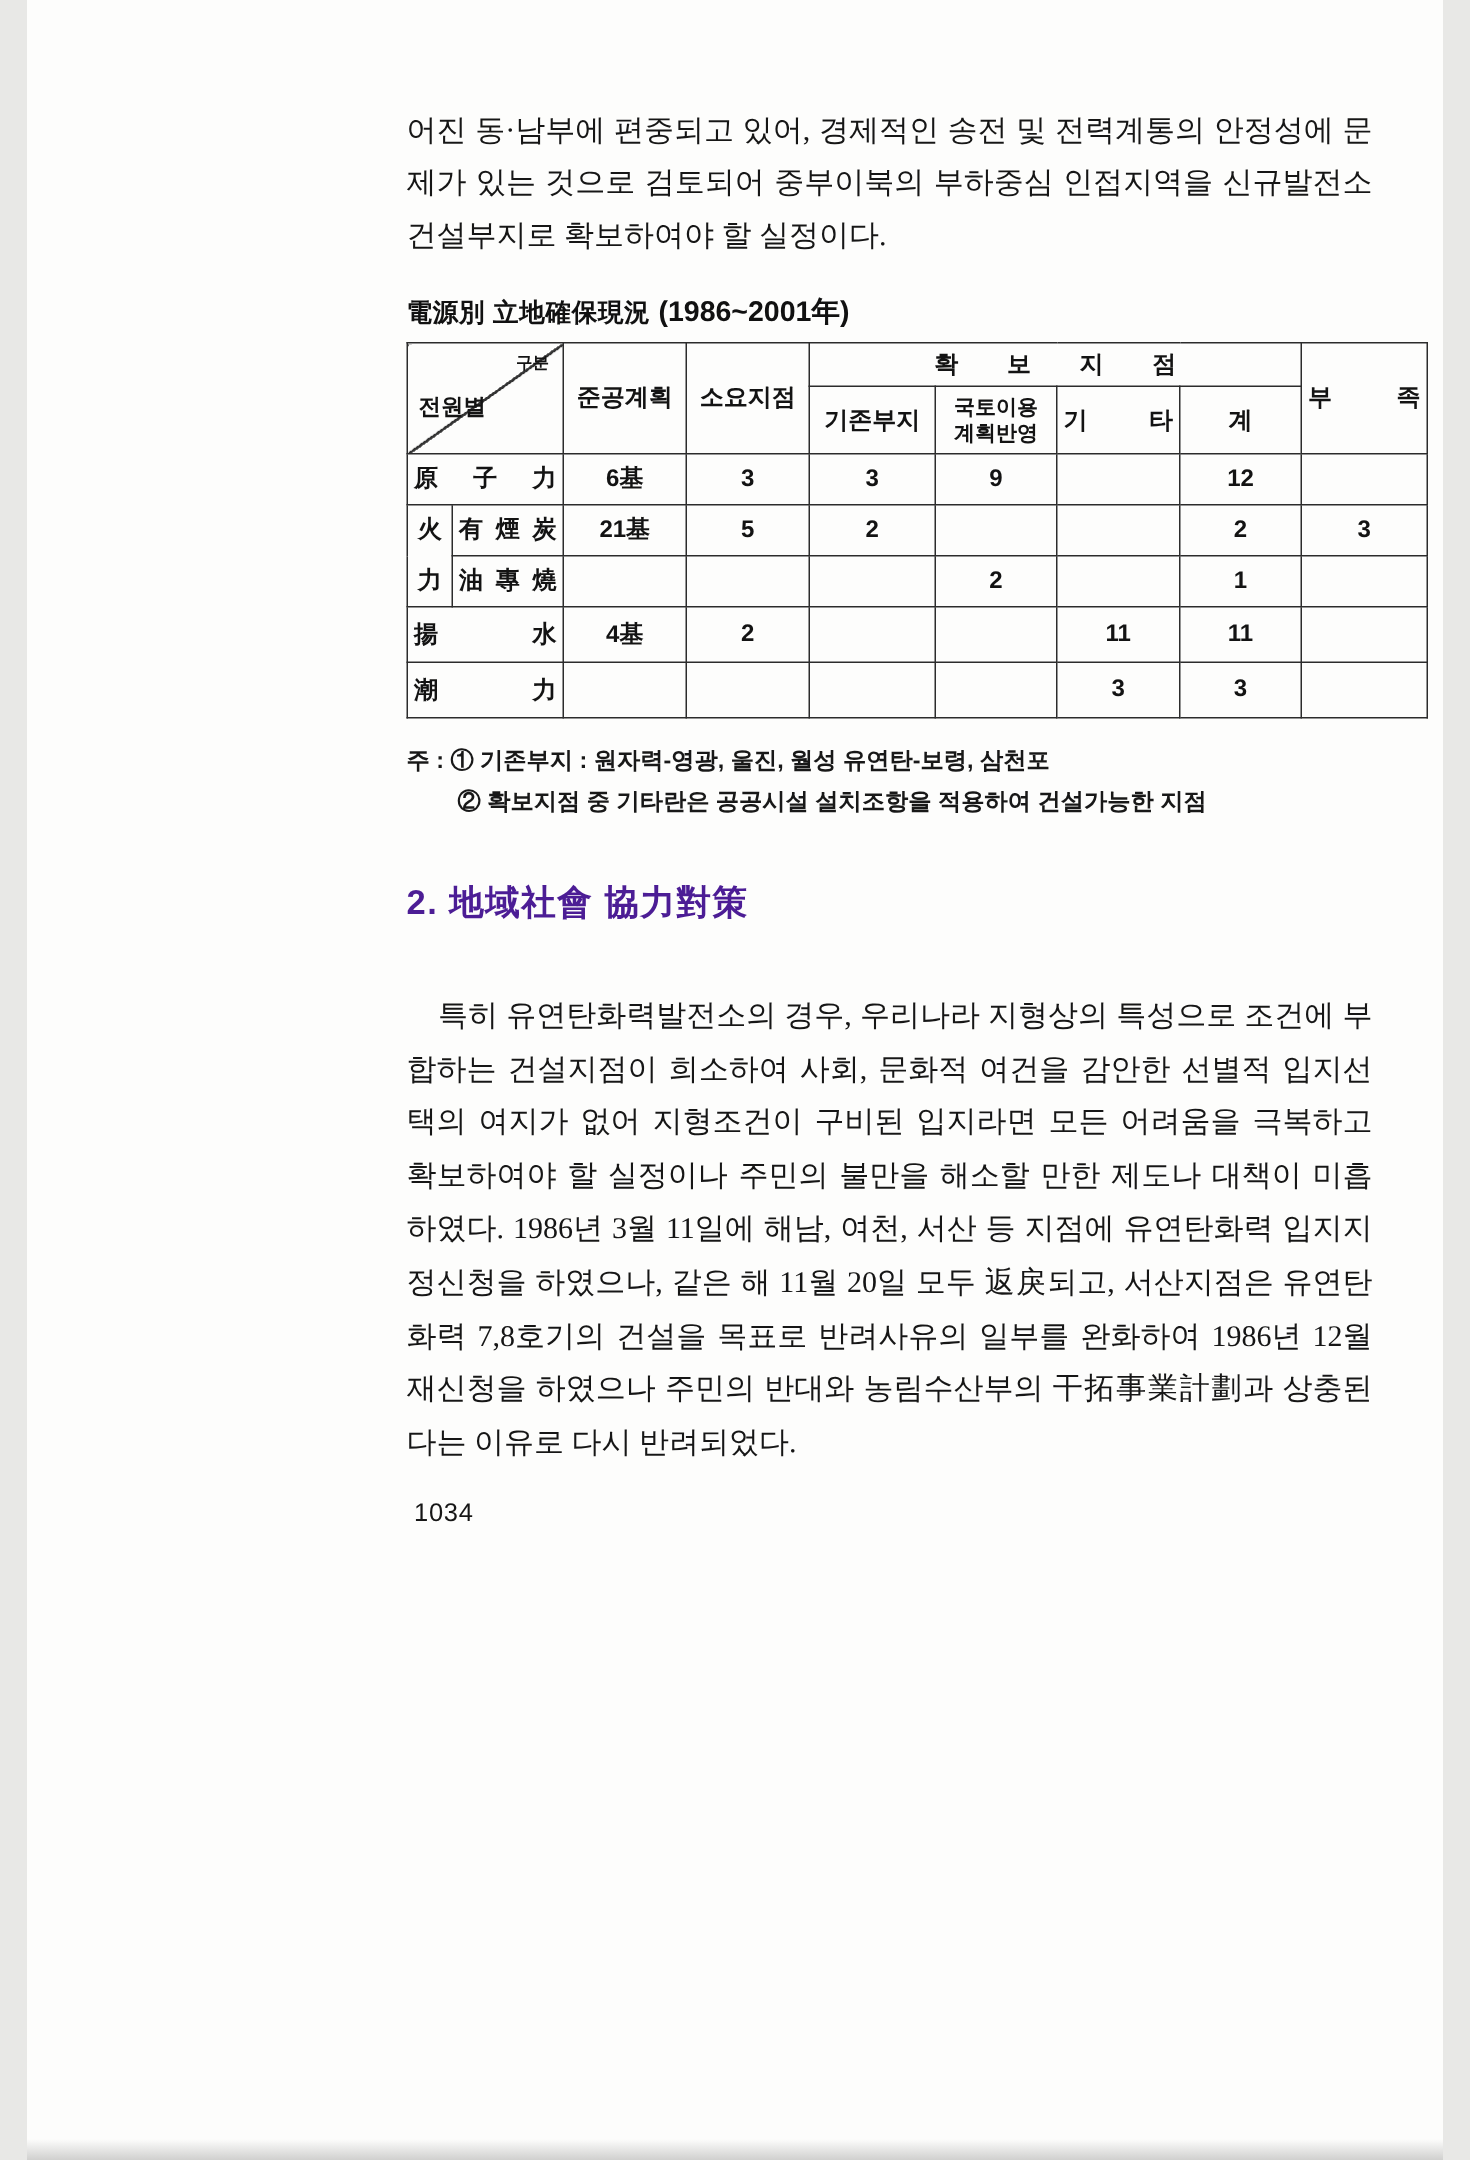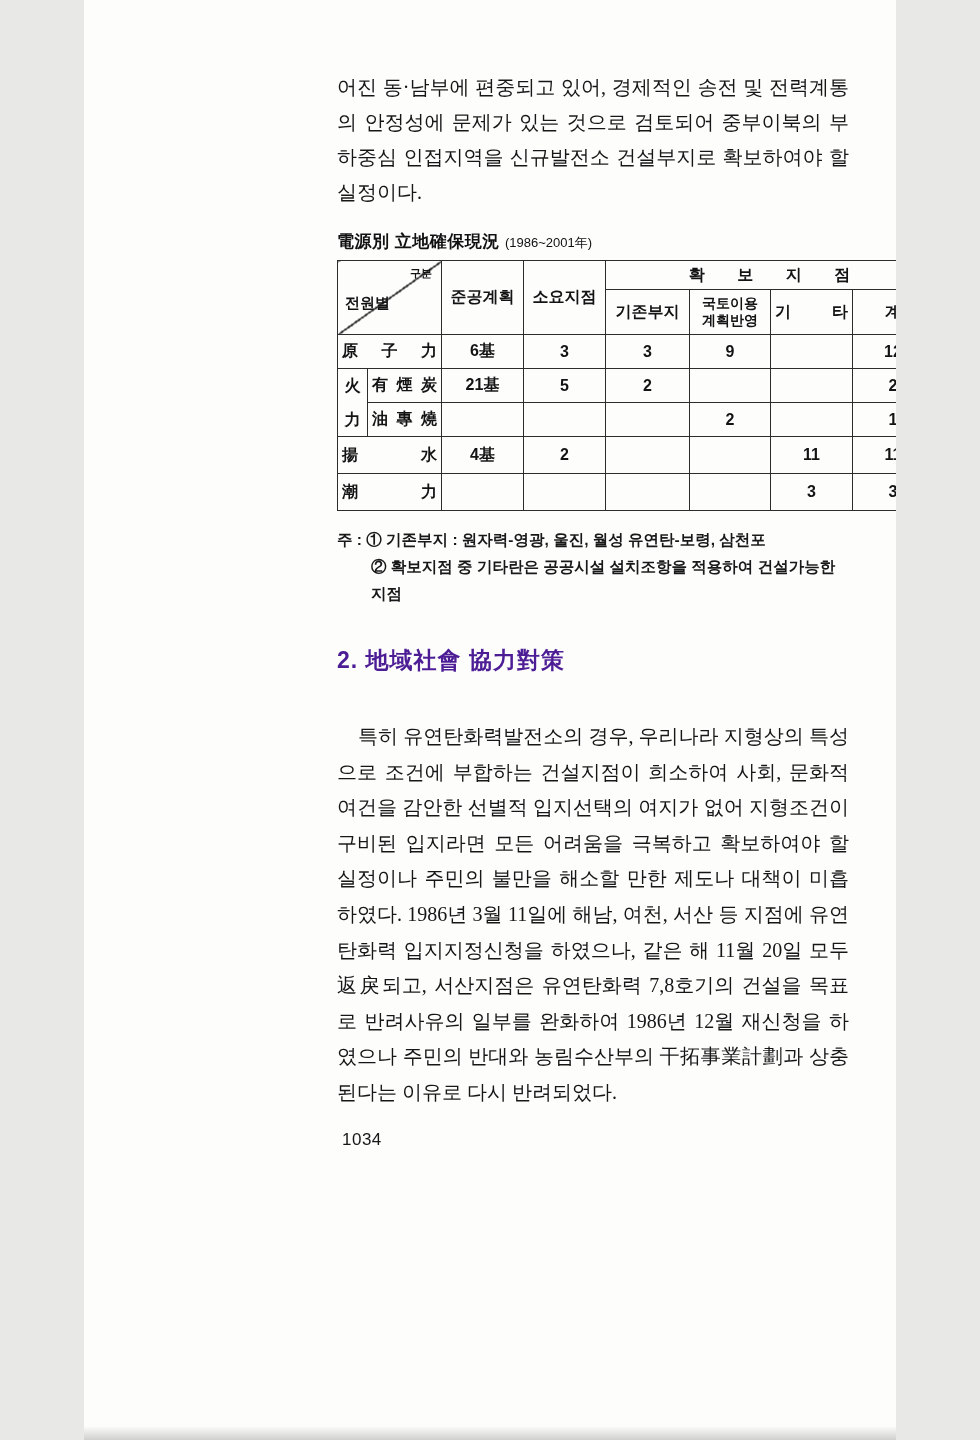--- a/index.html
+++ b/index.html
@@ -1,19 +1,19 @@
 <!DOCTYPE html>
 <html><head>
 <meta charset="utf-8">
 <style>
   html,body{margin:0;padding:0;}
   body{background:#e8e8e6;}
   .page{
     position:relative;
-    width:812px;height:1440px;
+    width:944px;height:1440px;
     margin:0 auto;
     background:#fdfdfc;
     overflow:hidden;
     color:#161616;
     box-sizing:border-box;
     padding:70px 47px 0 253px;
   }
   .page::after{
     content:"";
     position:absolute;left:0;right:0;bottom:0;height:14px;
@@ -27,21 +27,21 @@
     text-align:justify;word-break:break-all;
     margin:0 0 0 0;
   }
 
   .table-title{
     margin-top:20px;
     font-family:"Liberation Sans","DejaVu Sans",sans-serif;
     font-weight:bold;font-size:17px;color:#111;
     letter-spacing:0.5px;
   }
-  .table-title .period{font-size:13px;font-weight:normal;letter-spacing:0;}
+  .table-title .period{font-size:19px;font-weight:bold;letter-spacing:0;}
 
   table.site{
     margin-top:7px;
     border-collapse:collapse;
     table-layout:fixed;
     width:680px;
     font-family:"Liberation Sans","DejaVu Sans",sans-serif;
     color:#131313;
   }
   table.site td{

